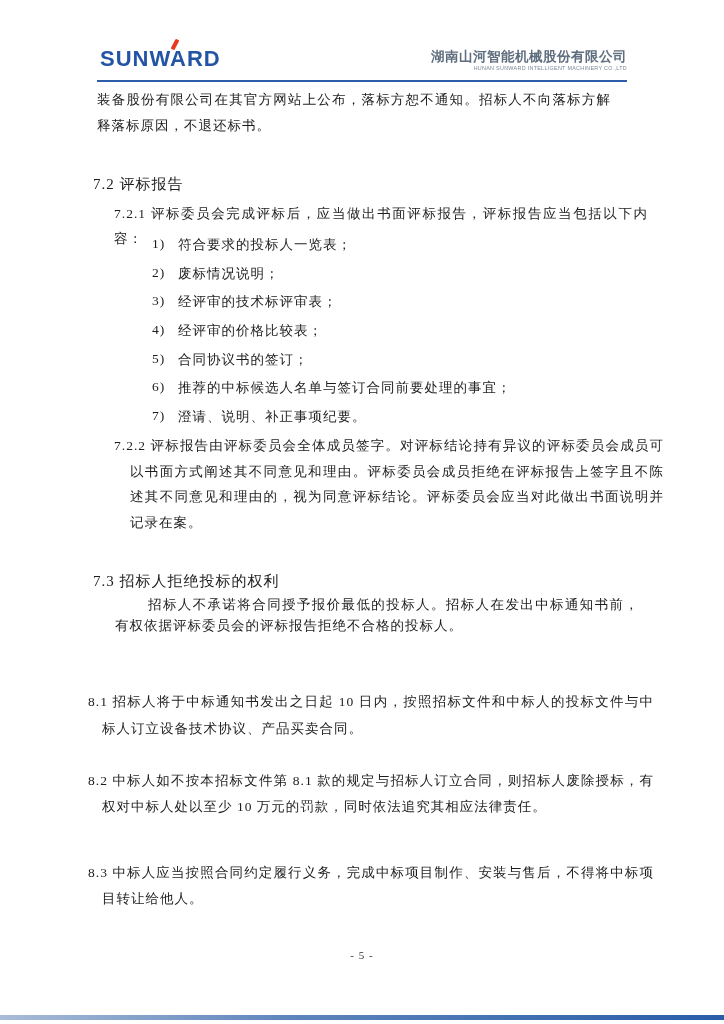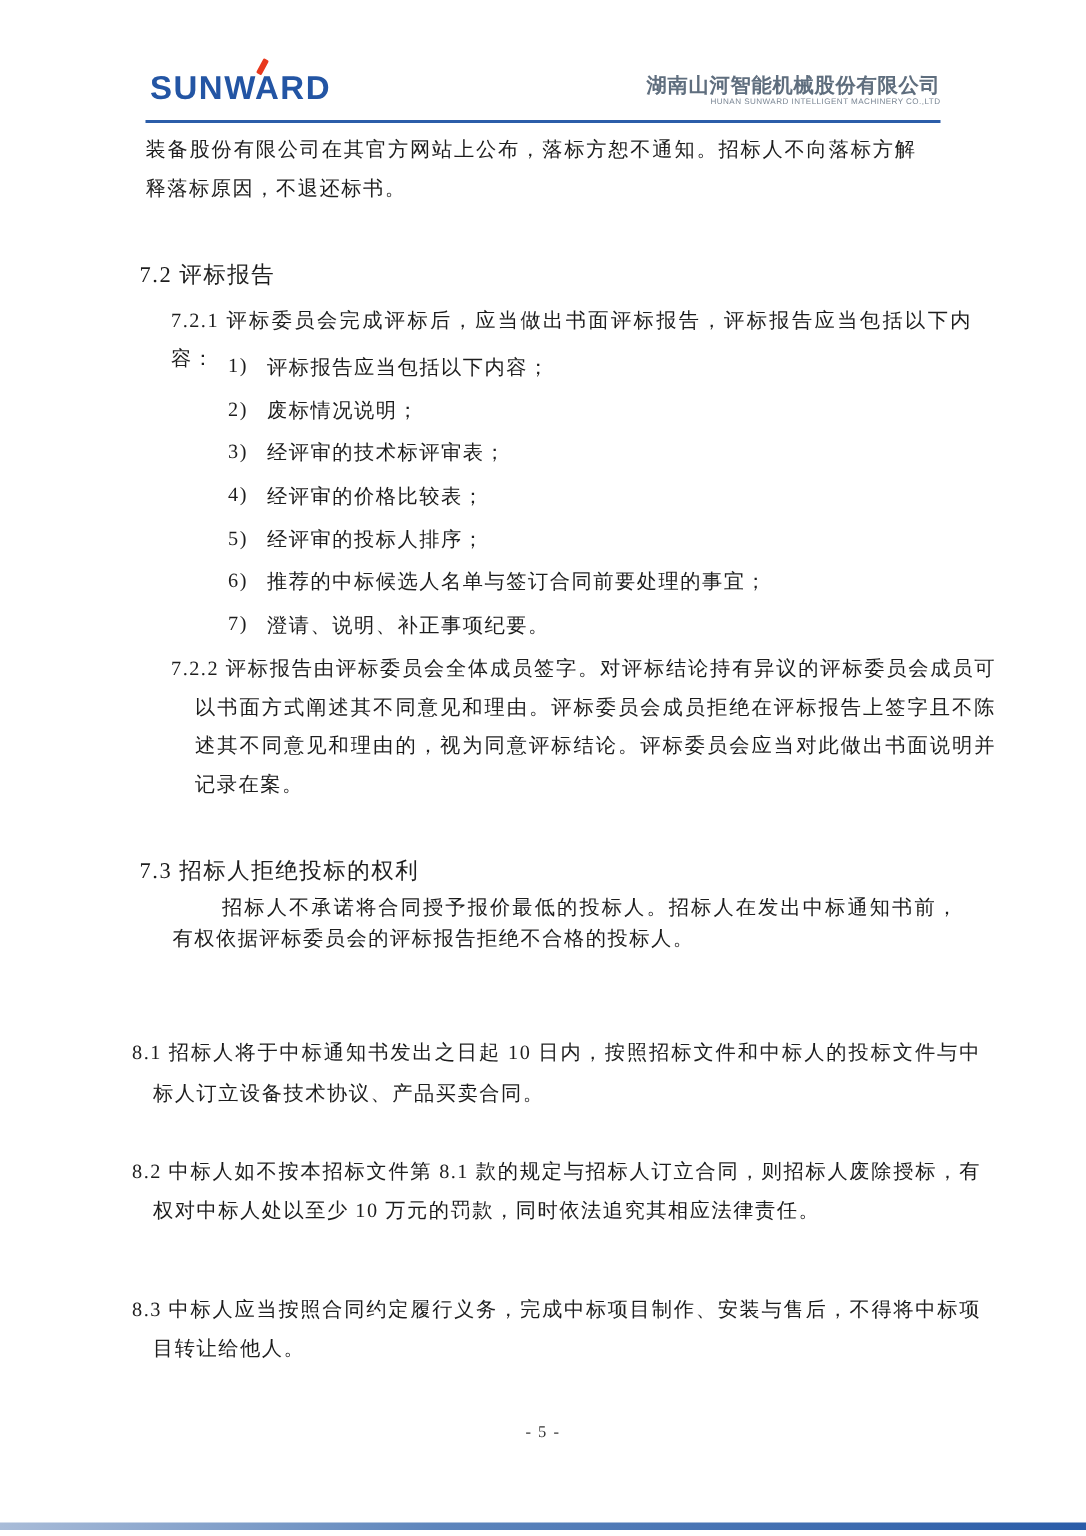--- a/index.html
+++ b/index.html
@@ -93,37 +93,37 @@
 
   <div class="t intro">装备股份有限公司在其官方网站上公布，落标方恕不通知。招标人不向落标方解释落标原因，不退还标书。</div>
 
   <div class="t h72 h-sec">7.2 评标报告</div>
 
   <div class="t c721">7.2.1 评标委员会完成评标后，应当做出书面评标报告，评标报告应当包括以下内容：</div>
 
   <div class="list">
     <div class="list-row">
       <span class="list-num">1)</span>
-      <span>评标报告应当包括以下内容；</span>
+      <span>符合要求的投标人一览表；</span>
     </div>
     <div class="list-row">
       <span class="list-num">2)</span>
       <span>废标情况说明；</span>
     </div>
     <div class="list-row">
       <span class="list-num">3)</span>
       <span>经评审的技术标评审表；</span>
     </div>
     <div class="list-row">
       <span class="list-num">4)</span>
       <span>经评审的价格比较表；</span>
     </div>
     <div class="list-row">
       <span class="list-num">5)</span>
-      <span>经评审的投标人排序；</span>
+      <span>合同协议书的签订；</span>
     </div>
     <div class="list-row">
       <span class="list-num">6)</span>
       <span>推荐的中标候选人名单与签订合同前要处理的事宜；</span>
     </div>
     <div class="list-row">
       <span class="list-num">7)</span>
       <span>澄请、说明、补正事项纪要。</span>
     </div>
   </div>

